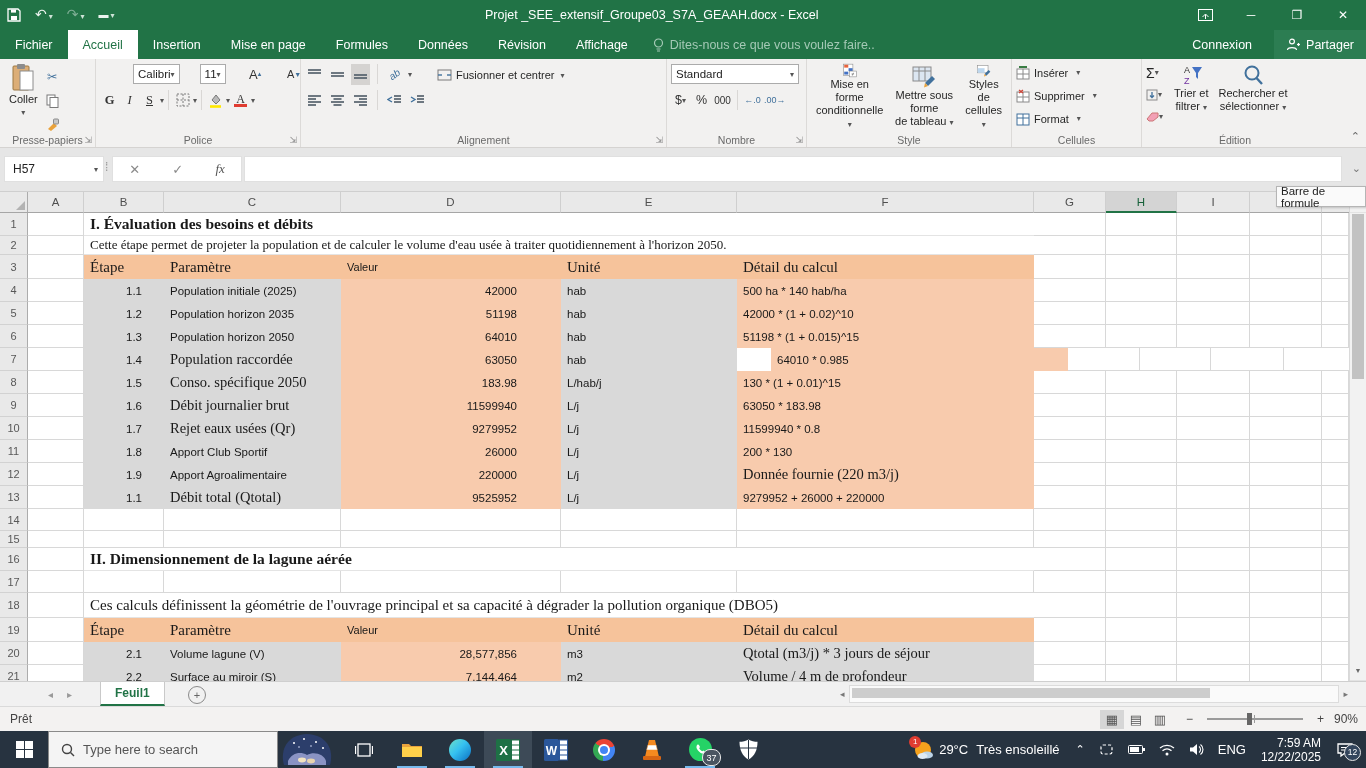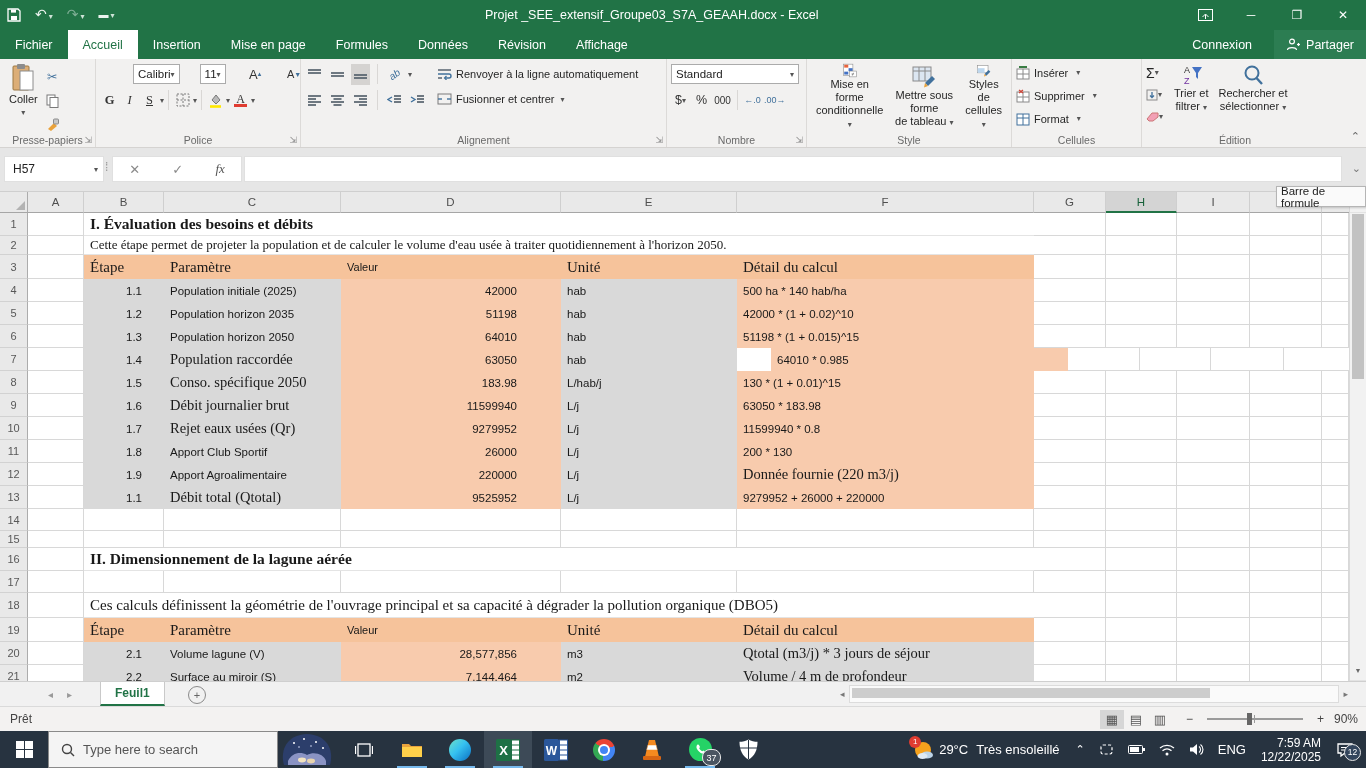--- a/index.html
+++ b/index.html
@@ -154,20 +154,30 @@
 
   <div id="tabrow">
     <div class="rtab">Fichier</div>
     <div class="rtab active">Accueil</div>
     <div class="rtab">Insertion</div>
     <div class="rtab">Mise en page</div>
     <div class="rtab">Formules</div>
     <div class="rtab">Données</div>
     <div class="rtab">Révision</div>
     <div class="rtab">Affichage</div>
+    <div id="tellme">
+      <span style="margin-right:6px;">
+        <svg width="11" height="14" viewBox="0 0 11 14">
+            <circle cx="5.5" cy="5" r="4" fill="none" stroke="#a5c9b6" stroke-width="1.2"></circle>
+            <line x1="3.5" y1="11" x2="7.5" y2="11" stroke="#a5c9b6"></line>
+            <line x1="4" y1="13" x2="7" y2="13" stroke="#a5c9b6"></line>
+          </svg>
+      </span>
+      <span>Dites-nous ce que vous voulez faire..</span>
+    </div>
     <div id="tabrow-right">
       <span id="connexion">Connexion</span>
       <div id="partager">
         <span style="margin-right:6px;">
           <svg width="14" height="13" viewBox="0 0 14 13">
               <circle cx="6" cy="3.5" r="2.4" fill="none" stroke="#fff" stroke-width="1.2"></circle>
               <path d="M1.5 12 C1.5 8.8 10.5 8.8 10.5 12" fill="none" stroke="#fff" stroke-width="1.2"></path>
               <line x1="11" y1="6.5" x2="14" y2="6.5" stroke="#fff" stroke-width="1.2"></line>
               <line x1="12.5" y1="5" x2="12.5" y2="8" stroke="#fff" stroke-width="1.2"></line>
             </svg>
@@ -327,29 +337,20 @@
                 <svg class="ic-lines" width="15" height="12">
                   <line x1="7" y1="2" x2="14" y2="2"></line>
                   <line x1="7" y1="5" x2="14" y2="5"></line>
                   <line x1="7" y1="8" x2="14" y2="8"></line>
                   <path d="M1 3 L5 5.5 L1 8" fill="none" stroke="#41719c" stroke-width="1.4"></path>
                 </svg>
               </span>
           </div>
         </div>
         <div style="margin-left:10px;">
-          <div class="sbtn" style="height:24px;">
-            <svg width="15" height="12" viewBox="0 0 15 12" style="margin-right:4px;">
-                <line x1="1" y1="2" x2="14" y2="2" stroke="#4d5a66" stroke-width="1.4"></line>
-                <path d="M1 6 H12 a2 2 0 0 1 0 4 H8" fill="none" stroke="#41719c" stroke-width="1.4"></path>
-                <path d="M9.5 8 L7.5 10 L9.5 12" fill="none" stroke="#41719c" stroke-width="1.2"></path>
-                <line x1="1" y1="10" x2="5" y2="10" stroke="#4d5a66" stroke-width="1.4"></line>
-              </svg>
-            <span>Renvoyer à la ligne automatiquement</span>
-          </div>
           <div class="sbtn" style="height:24px;margin-top:1px;">
             <svg width="15" height="12" viewBox="0 0 15 12" style="margin-right:4px;">
                 <rect x="1" y="1" width="13" height="10" fill="none" stroke="#7a7a7a"></rect>
                 <line x1="1" y1="6" x2="5" y2="6" stroke="#41719c" stroke-width="1.4"></line>
                 <line x1="10" y1="6" x2="14" y2="6" stroke="#41719c" stroke-width="1.4"></line>
               </svg>
             <span>Fusionner et centrer</span>
             <span class="dd" style="margin-left:6px;">▾</span>
           </div>
         </div>

